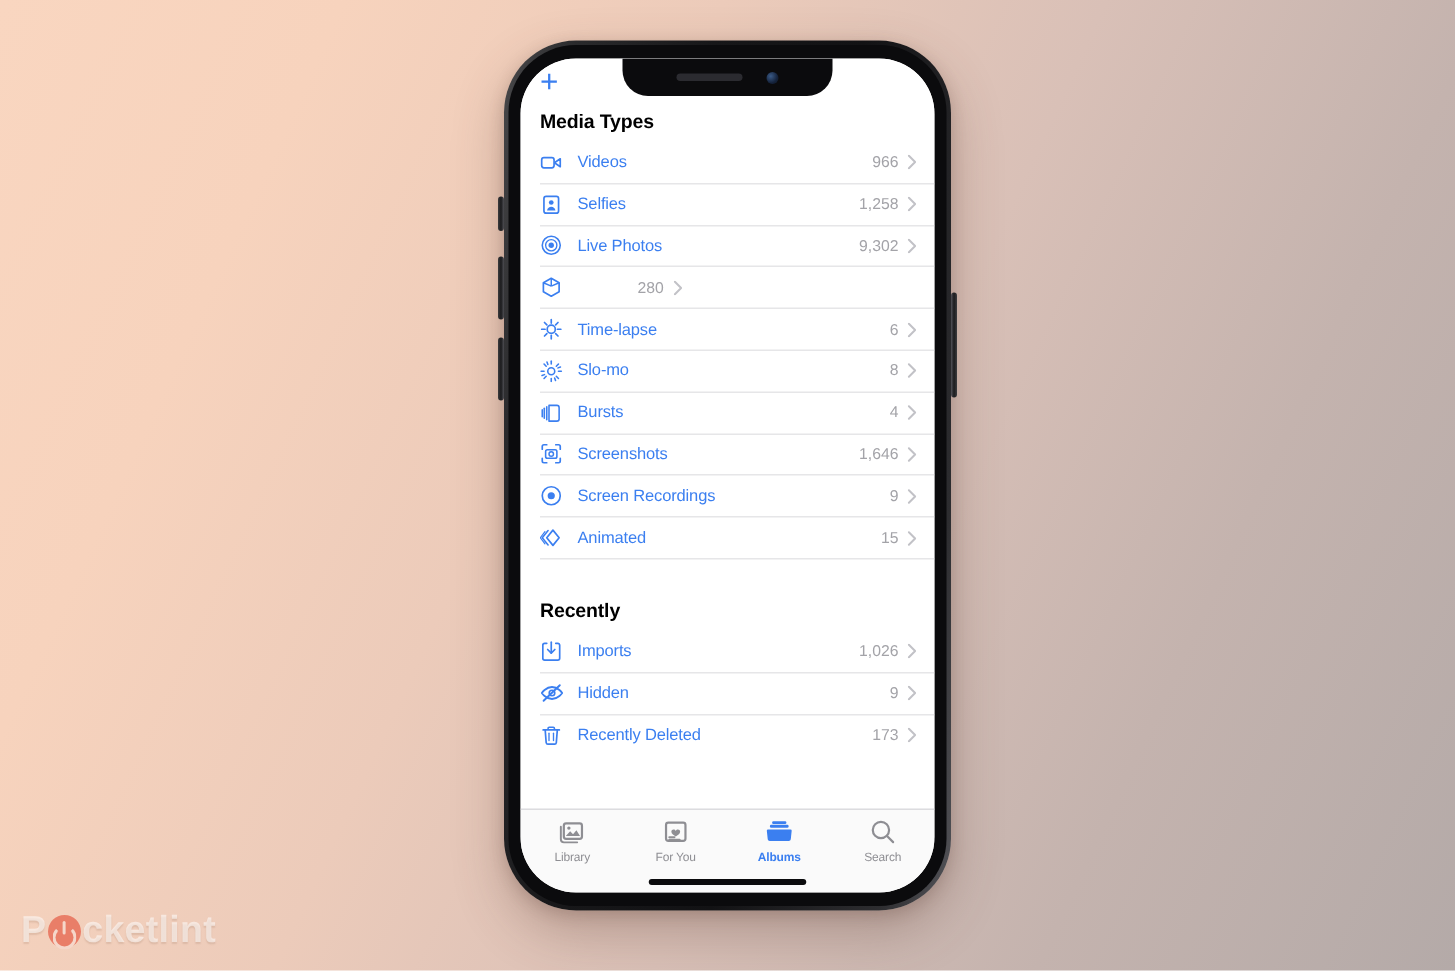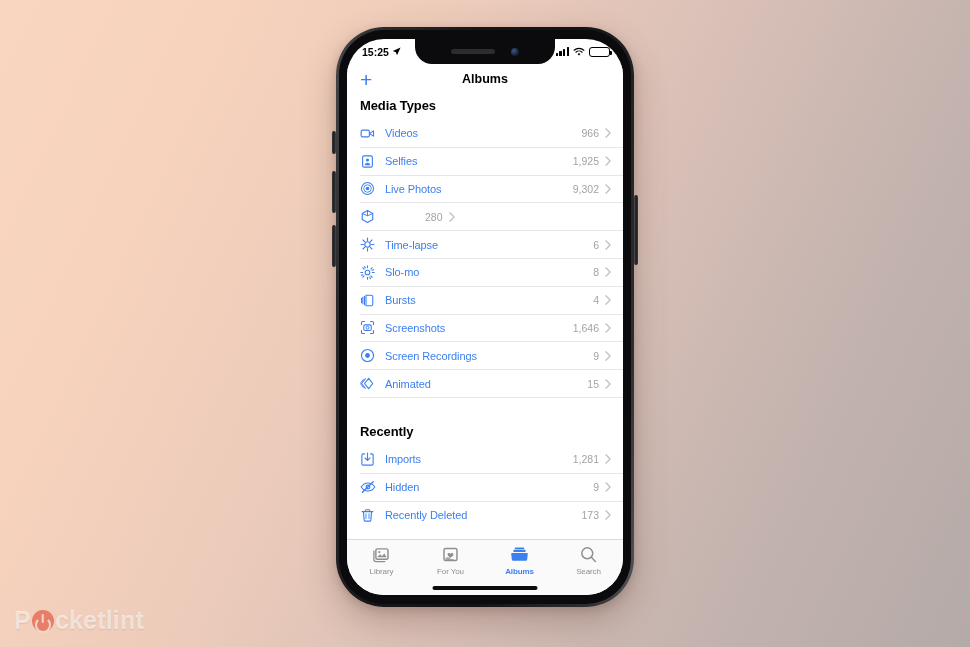--- a/index.html
+++ b/index.html
@@ -241,44 +241,20 @@
   <div class="side-btn" id="btn-power"></div>
 
   <div id="phone-bezel">
     <div id="phone-screen">
 
       <div id="notch">
         <div id="notch-speaker"></div>
         <div id="notch-camera"></div>
       </div>
 
-      <div id="status-bar">
-        <div id="status-left">
-          <span>15:25</span>
-          <svg id="location-arrow" width="9" height="9" viewBox="0 0 10 10">
-            <path d="M9.5 .6 .8 4.4l3.5 1.3 1.3 3.5z" fill="#000"></path>
-          </svg>
-        </div>
-        <div id="status-right">
-          <span class="sig-bars">
-              <i></i>
-              <i></i>
-              <i></i>
-              <i></i>
-            </span>
-          <svg width="12" height="10" viewBox="0 0 16 12">
-            <path d="M8 10.6 6.1 8.5a2.7 2.7 0 0 1 3.8 0z" fill="#000"></path>
-            <path d="M3.9 6.3a5.9 5.9 0 0 1 8.2 0" stroke="#000" stroke-width="1.5" fill="none" stroke-linecap="round"></path>
-            <path d="M1.5 3.7a9.4 9.4 0 0 1 13 0" stroke="#000" stroke-width="1.5" fill="none" stroke-linecap="round"></path>
-          </svg>
-          <span id="battery">
-            <span id="battery-fill" style="width: 60%;"></span>
-          </span>
-        </div>
-      </div>
 
       <div id="nav-bar">
         <div id="add-album-button">+</div>
         <div id="nav-title">Albums</div>
       </div>
 
       <div id="albums-list">
 
         <div class="section-header">Media Types</div>
 
@@ -300,21 +276,21 @@
 
         <div class="album-row">
           <span class="row-icon">
             <svg width="15" height="15" viewBox="0 0 20 20">
                 <rect x="3.5" y="2.5" width="13" height="15" rx="2" stroke="currentColor" stroke-width="1.5" fill="none"></rect>
                 <circle cx="10" cy="8" r="2.1" fill="currentColor"></circle>
                 <path d="M6.2 15c.6-2.2 2-3.3 3.8-3.3S13.2 12.8 13.8 15z" fill="currentColor"></path>
               </svg>
           </span>
           <span class="row-label">Selfies</span>
-          <span class="row-count">1,925</span>
+          <span class="row-count">1,258</span>
           <span class="row-chevron">
               <svg width="6" height="10" viewBox="0 0 7 12">
                 <path d="M1 1l5 5-5 5" stroke="currentColor" stroke-width="1.6" fill="none" stroke-linecap="round" stroke-linejoin="round"></path>
               </svg>
             </span>
         </div>
 
         <div class="album-row">
           <span class="row-icon">
             <svg width="15" height="15" viewBox="0 0 20 20">
@@ -482,21 +458,21 @@
 
         <div class="album-row">
           <span class="row-icon">
             <svg width="15" height="15" viewBox="0 0 20 20">
                 <path d="M6 2.5H4.2A1.7 1.7 0 0 0 2.5 4.2v11.6A1.7 1.7 0 0 0 4.2 17.5h11.6a1.7 1.7 0 0 0 1.7-1.7V4.2a1.7 1.7 0 0 0-1.7-1.7H14" stroke="currentColor" stroke-width="1.5" fill="none" stroke-linecap="round"></path>
                 <path d="M10 1.5v9.5" stroke="currentColor" stroke-width="1.5" stroke-linecap="round"></path>
                 <path d="M6.8 8 10 11.2 13.2 8" stroke="currentColor" stroke-width="1.5" fill="none" stroke-linecap="round" stroke-linejoin="round"></path>
               </svg>
           </span>
           <span class="row-label">Imports</span>
-          <span class="row-count">1,281</span>
+          <span class="row-count">1,026</span>
           <span class="row-chevron">
               <svg width="6" height="10" viewBox="0 0 7 12">
                 <path d="M1 1l5 5-5 5" stroke="currentColor" stroke-width="1.6" fill="none" stroke-linecap="round" stroke-linejoin="round"></path>
               </svg>
             </span>
         </div>
 
         <div class="album-row">
           <span class="row-icon">
             <svg width="16" height="16" viewBox="0 0 20 20">

